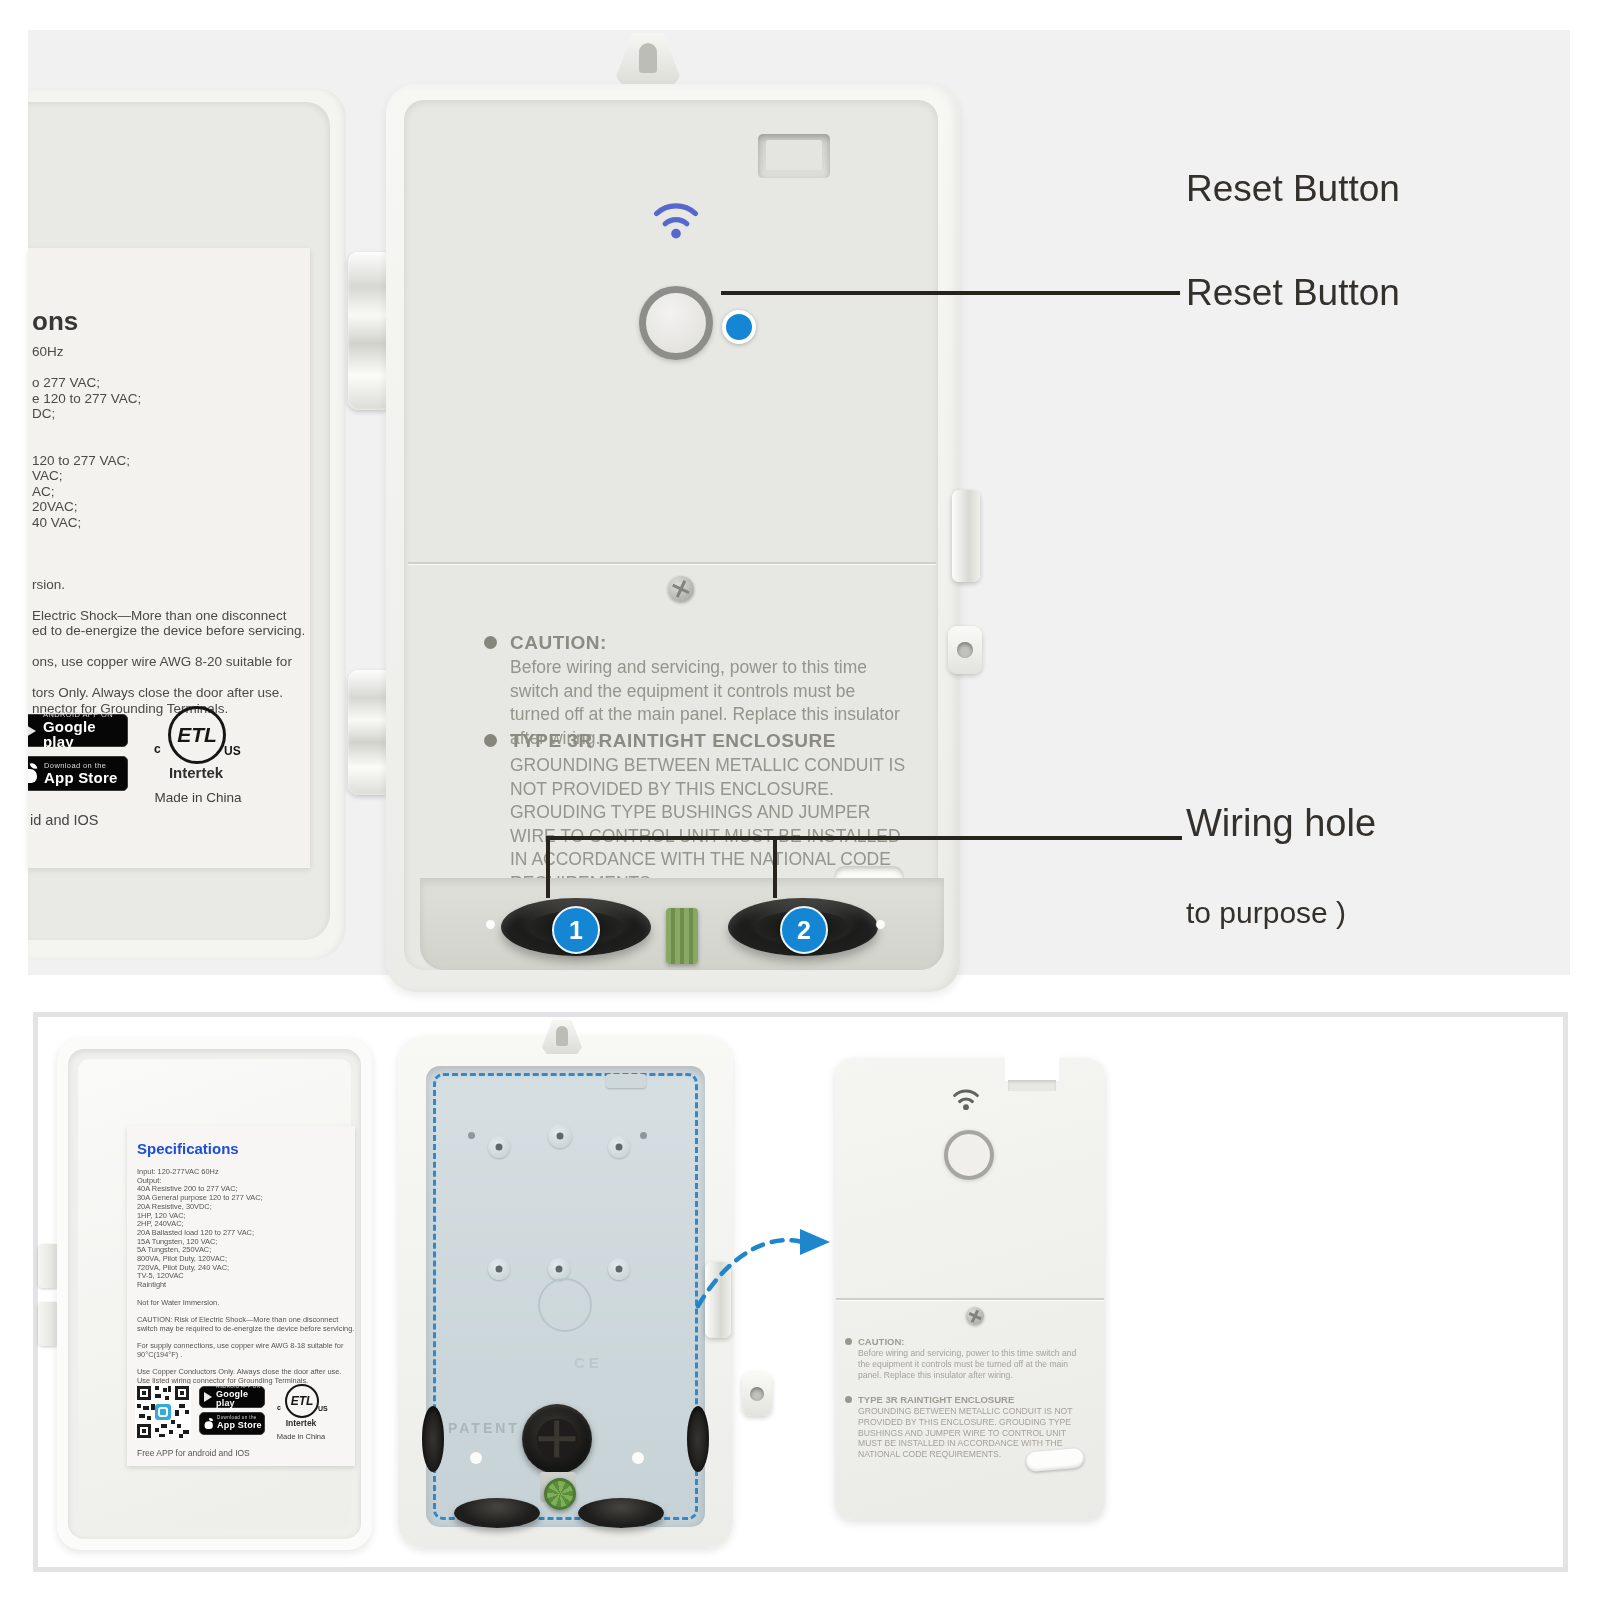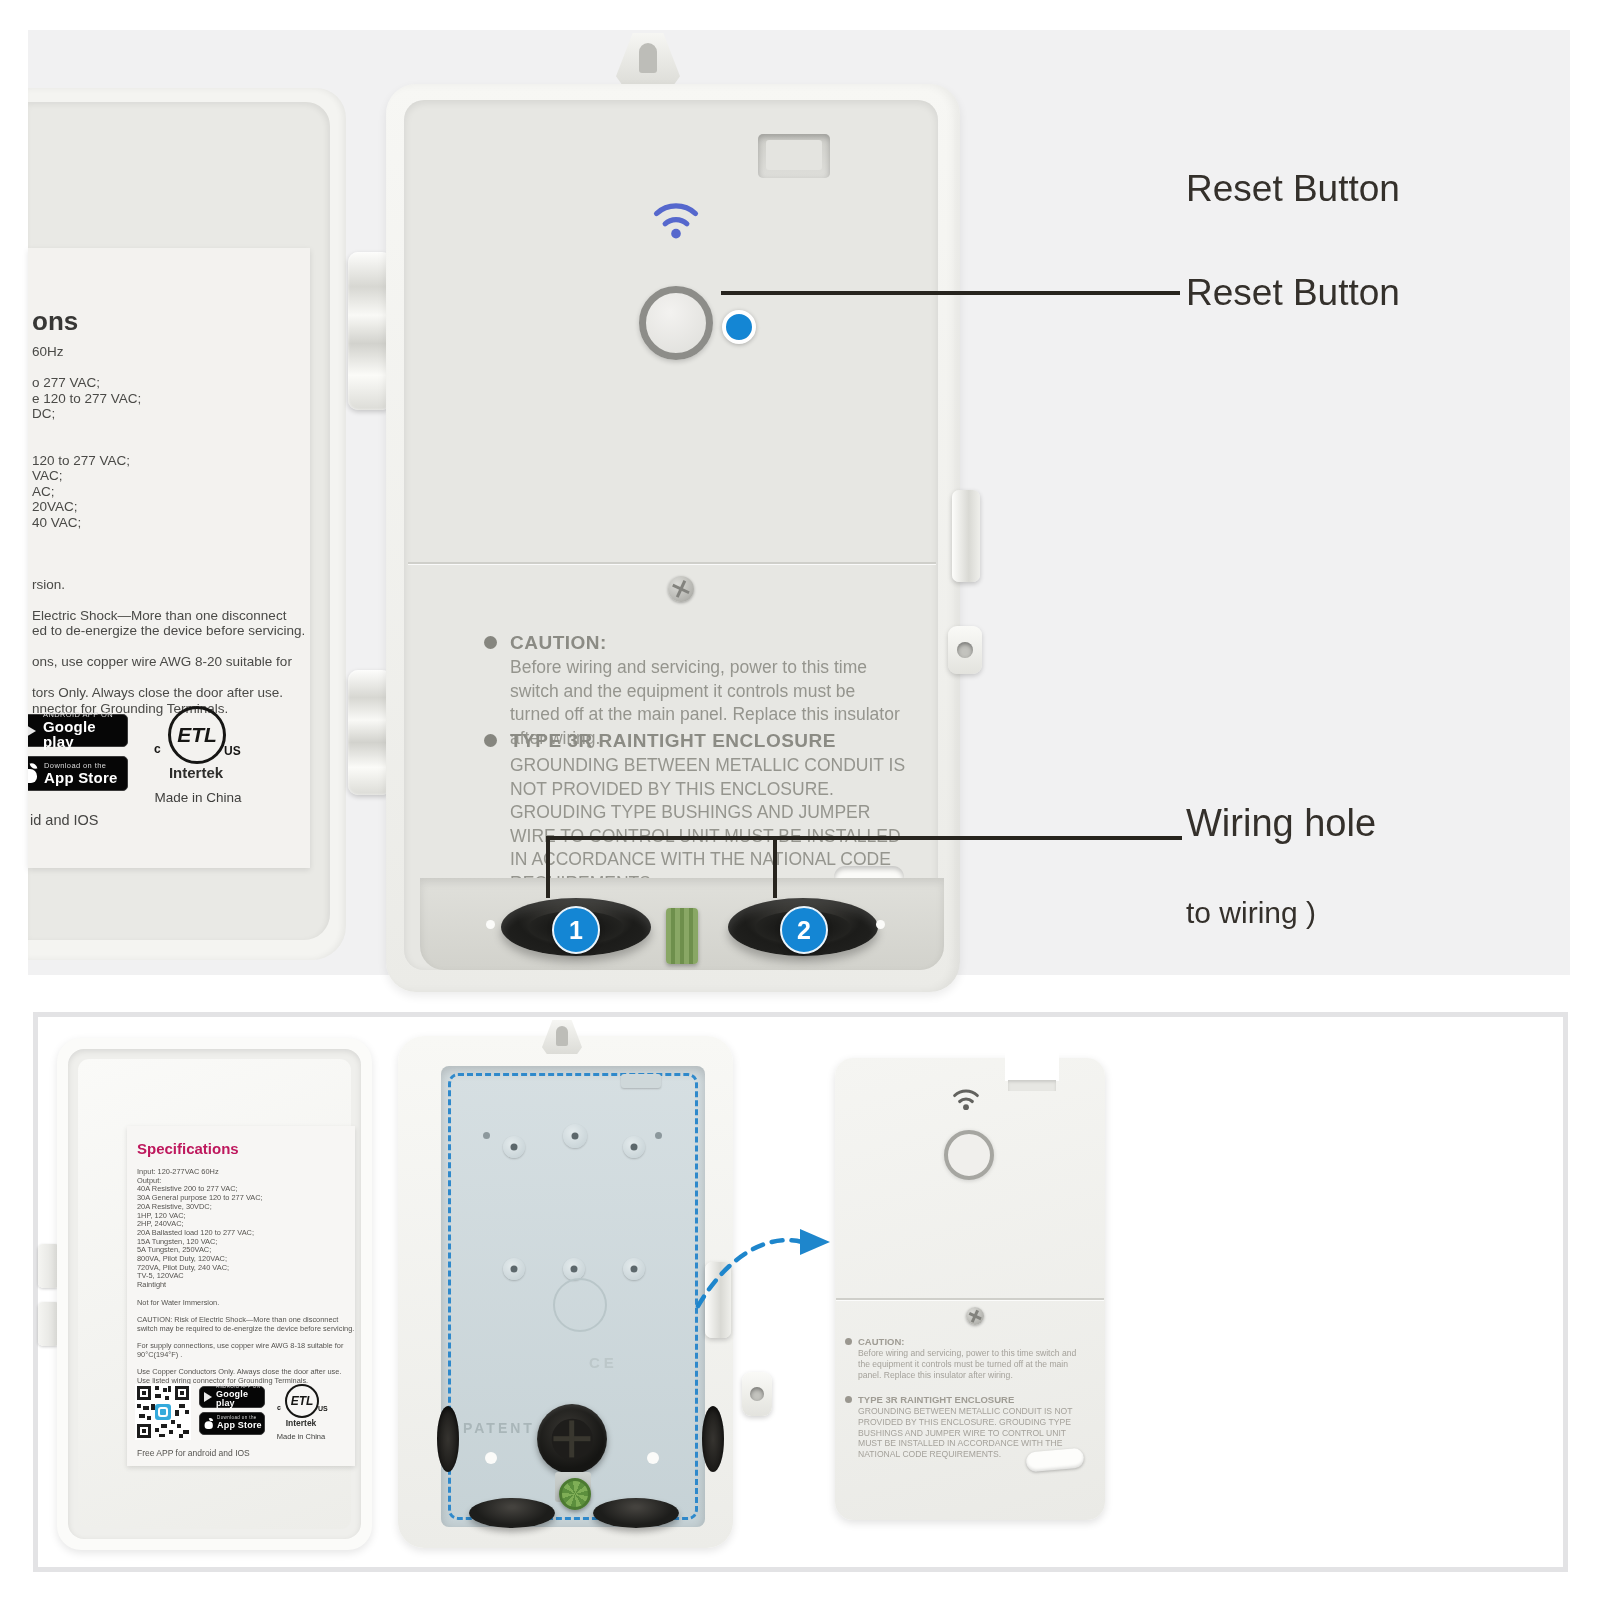--- a/index.html
+++ b/index.html
@@ -97,30 +97,30 @@
 
   
   .b-door{left:57px;top:1038px;width:315px;height:512px;background:#fbfbf9;border-radius:24px;
           box-shadow:0 3px 8px rgba(0,0,0,.10);}
   .b-door-frame{left:11px;top:11px;right:11px;bottom:11px;background:#efefec;border-radius:16px;
           box-shadow:inset 0 2px 6px rgba(0,0,0,.10);}
   .b-door-face{left:10px;top:10px;right:10px;bottom:10px;background:linear-gradient(160deg,#fafaf8,#ededE9);
           background-color:#f6f6f3;border-radius:11px;}
   .b-label{left:70px;top:88px;width:228px;height:340px;background:#f7f6f4;box-shadow:0 2px 5px rgba(0,0,0,.12);
           overflow:hidden;}
-  .b-label-title{left:10px;top:14px;font-size:15px;font-weight:bold;color:#be185d;}
+  .b-label-title{left:10px;top:14px;font-size:15px;font-weight:bold;color:#1d4ed8;}
   .b-spec-lines{left:10px;top:42px;width:212px;font-size:7.4px;line-height:8.7px;color:#55534f;}
   .b-spec-lines .frag-line{min-height:8.7px;white-space:nowrap;}
   .hinge-tab{background:linear-gradient(90deg,#f5f5f2,#dededa);border-radius:5px;box-shadow:0 1px 3px rgba(0,0,0,.2);}
 
   
   .b-case{left:398px;top:1036px;width:335px;height:512px;background:linear-gradient(180deg,#f8f8f5,#ecece8);
           border-radius:26px;box-shadow:0 3px 8px rgba(0,0,0,.10);}
   .b-interior{left:28px;top:30px;right:28px;bottom:21px;background:linear-gradient(180deg,#d6dfe2,#c6d2d6);
-          border-radius:8px;box-shadow:inset 0 4px 12px rgba(0,0,0,.18);margin-left:15px;}
+          border-radius:14px;box-shadow:inset 0 4px 12px rgba(0,0,0,.18);}
   .b-dash{left:7px;top:7px;right:7px;bottom:7px;border:3px dashed #2f89cb;border-radius:10px;}
   .boss{border-radius:50%;background:radial-gradient(circle at 40% 35%,#e4ebed,#c2ced2);
         box-shadow:0 1px 2px rgba(0,0,0,.2);}
   .boss-hole{left:50%;top:50%;transform:translate(-50%,-50%);width:7px;height:7px;border-radius:50%;background:#5d686c;}
   .pin{width:7px;height:7px;border-radius:50%;background:#8c989c;}
   .emboss{color:#a9b6b9;font-weight:bold;letter-spacing:3px;}
   .knockout-big{border-radius:50%;background:radial-gradient(circle at 45% 38%,#3a3834,#151513 65%);
         box-shadow:0 3px 6px rgba(0,0,0,.35), inset 0 2px 4px rgba(255,255,255,.12);}
   .knockout-cross{left:50%;top:50%;transform:translate(-50%,-50%);width:58%;height:58%;border-radius:50%;background:#1e1d1b;}
   .knockout-cross::before,.knockout-cross::after{content:"";position:absolute;left:50%;top:50%;background:#39372f;}
@@ -279,21 +279,21 @@
     </div>
 
     <div class="abs anno-line" style="left:693px;top:261px;width:459px;height:4px;"></div>
     <div class="abs anno-line" style="left:518px;top:806px;width:636px;height:4px;"></div>
     <div class="abs anno-line" style="left:518px;top:806px;width:4px;height:62px;"></div>
     <div class="abs anno-line" style="left:745px;top:806px;width:4px;height:62px;"></div>
 
     <div class="abs anno-text" style="left:1158px;top:138px;">Reset Button</div>
     <div class="abs anno-text" style="left:1158px;top:242px;">Reset Button</div>
     <div class="abs anno-text" style="left:1158px;top:772px;font-size:38px;">Wiring hole</div>
-    <div class="abs anno-sub" style="left:1158px;top:864px;">to wiring )</div>
+    <div class="abs anno-sub" style="left:1158px;top:864px;">to purpose )</div>
   </div>
 
   <div class="abs bottom-panel"></div>
 
   <div class="abs hinge-tab" style="left:38px;top:1244px;width:22px;height:44px;"></div>
   <div class="abs hinge-tab" style="left:38px;top:1302px;width:22px;height:44px;"></div>
 
   <div class="abs b-door">
     <div class="abs b-door-frame">
       <div class="abs b-door-face"></div>

